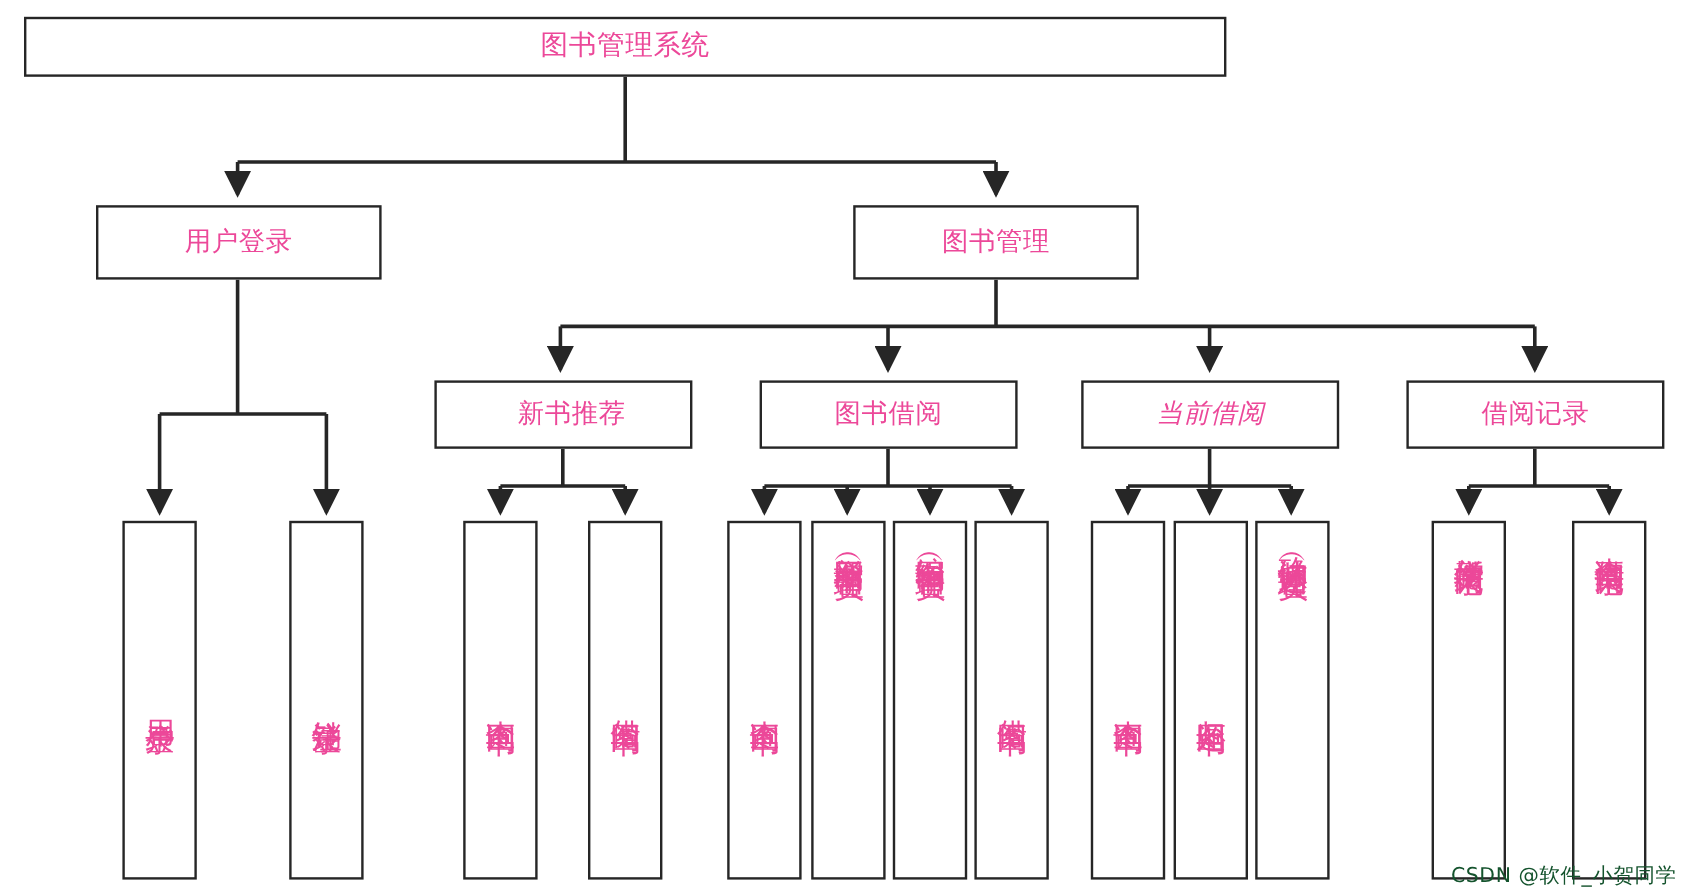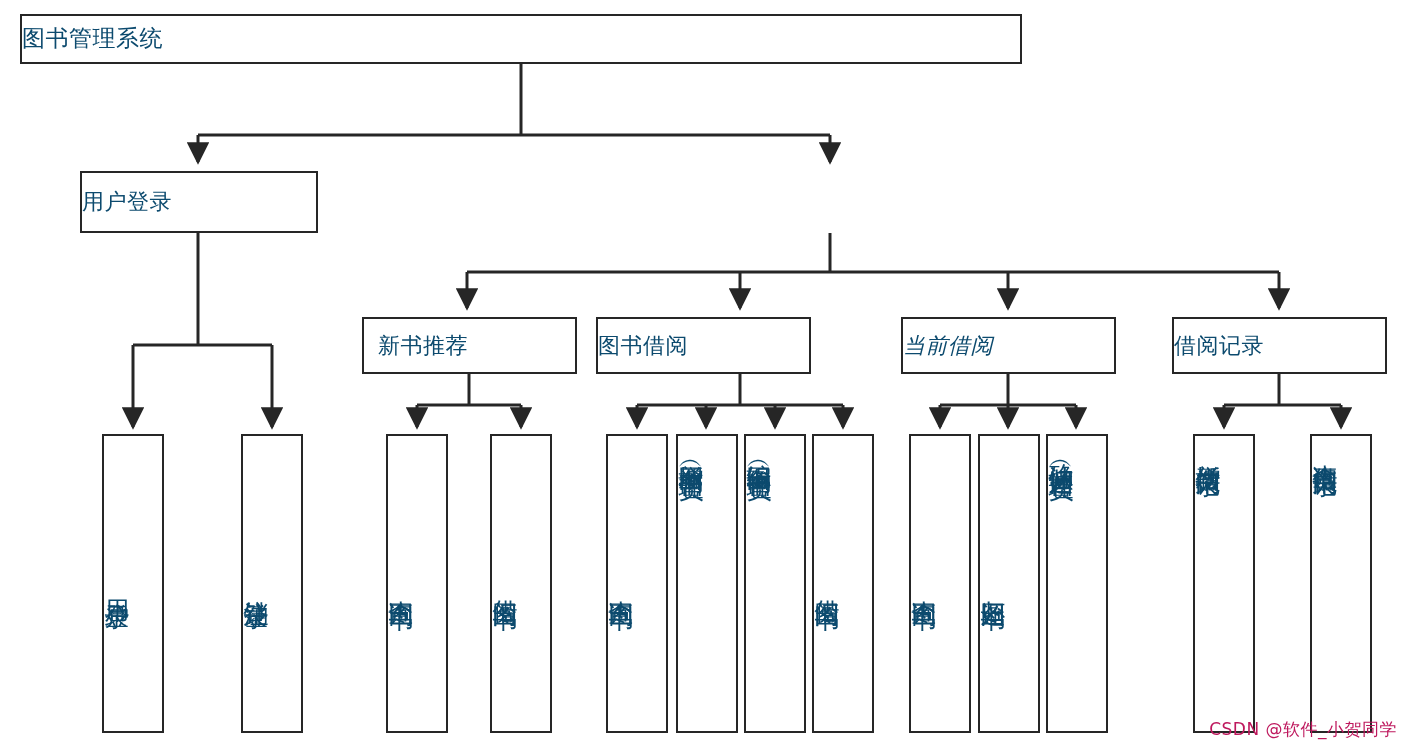--- a/index.html
+++ b/index.html
@@ -25,21 +25,22 @@
     width: 1405px;
     height: 747px;
   }
   .node {
     position: absolute;
     box-sizing: border-box;
     border: 2px solid #262626;
     background: #ffffff;
     display: flex;
     align-items: center;
-    color: #0c4a6e;
+    justify-content: center;
+    color: #ec4899;
     z-index: 2;
   }
   .node-label {
     display: block;
     text-align: center;
     line-height: 1.18;
     white-space: nowrap;
   }
   
   .node.horiz .node-label {
@@ -65,21 +66,21 @@
   
   .node.vert.short {
     align-items: center;
     padding-top: 0;
   }
   #watermark {
     position: absolute;
     right: 8px;
     bottom: 6px;
     font-size: 17px;
-    color: #be185d;
+    color: #14532d;
     letter-spacing: 0.5px;
     z-index: 5;
     white-space: nowrap;
     user-select: none;
   }
 </style>
 </head>
 <body>
 
 <div id="diagram-root">
@@ -135,26 +136,29 @@
   </svg>
 
   <div class="node horiz root" style="left:20px; top:14px; width:1002px; height:50px;">
     <span class="node-label">图书管理系统</span>
   </div>
 
   <div class="node horiz" style="left:80px; top:171px; width:238px; height:62px;">
     <span class="node-label">用户登录</span>
   </div>
 
+  <div class="node horiz" style="left:711px; top:171px; width:238px; height:62px;">
+    <span class="node-label">图书管理</span>
+  </div>
 
   <div class="node horiz" style="left:362px; top:317px; width:215px; height:57px;padding-left:14px;">
     <span class="node-label">新书推荐</span>
   </div>
 
-  <div class="node horiz" style="left:596px; top:317px; width:215px; height:57px;">
+  <div class="node horiz" style="left:633px; top:317px; width:215px; height:57px;">
     <span class="node-label">图书借阅</span>
   </div>
 
   <div class="node horiz" style="left:901px; top:317px; width:215px; height:57px;font-style:italic;">
     <span class="node-label">当前借阅</span>
   </div>
 
   <div class="node horiz" style="left:1172px; top:317px; width:215px; height:57px;">
     <span class="node-label">借阅记录</span>
   </div>

